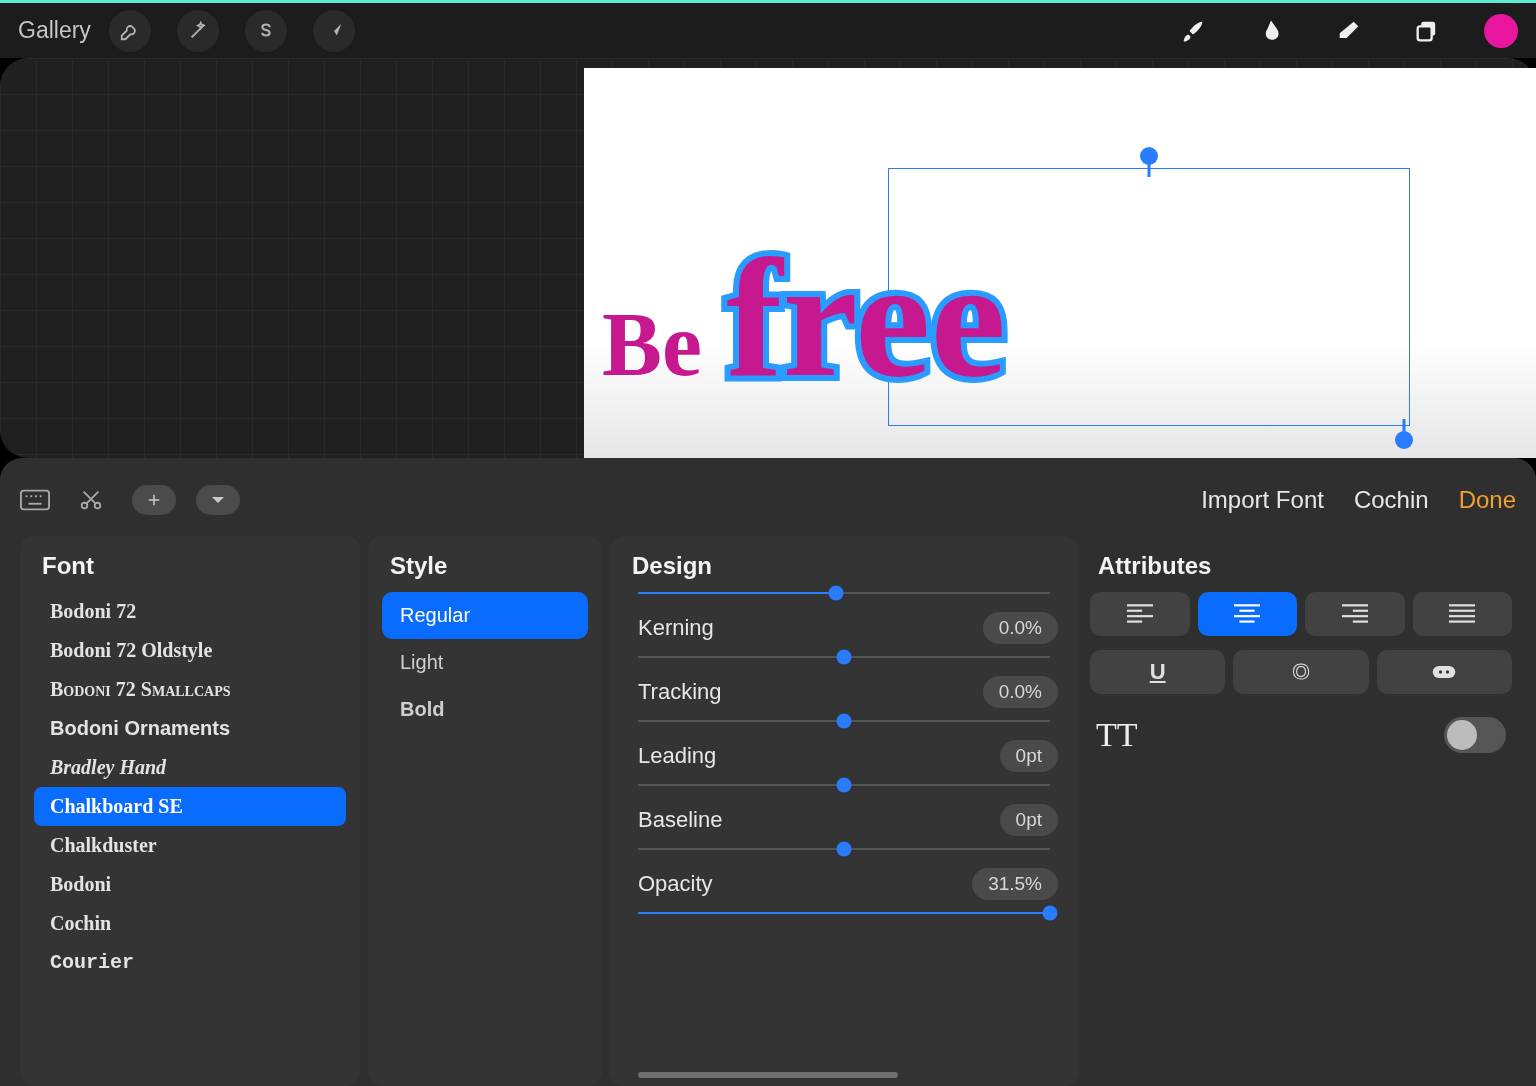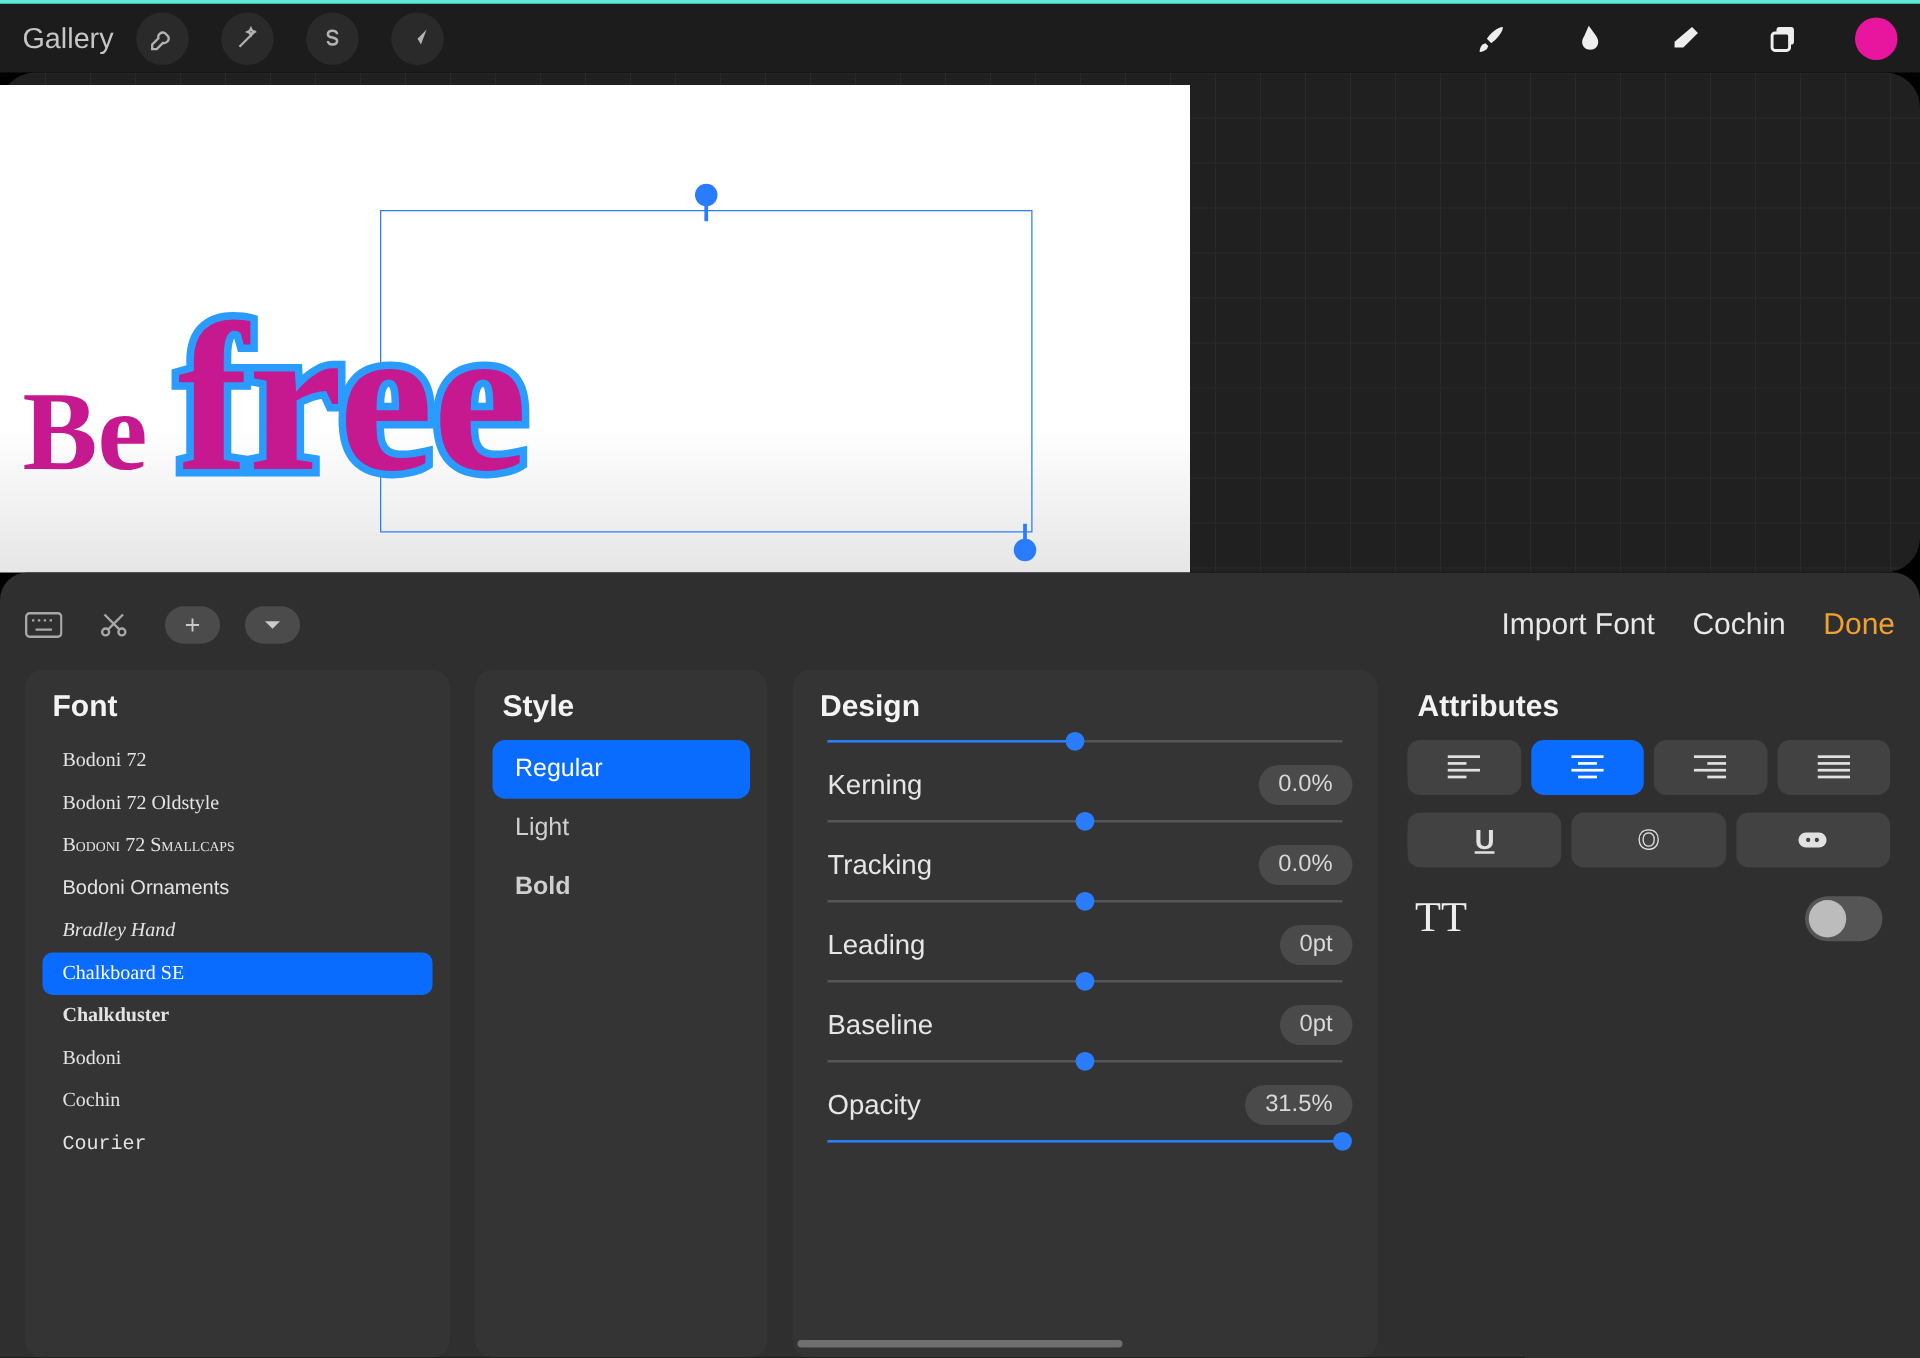--- a/index.html
+++ b/index.html
@@ -31,21 +31,21 @@
 
   
   .canvas-area {
     position:relative;
     height:400px;
     background-color:#202020;
     background-image:
       linear-gradient(#2a2a2a 1px, transparent 1px),
       linear-gradient(90deg, #2a2a2a 1px, transparent 1px);
     background-size: 36px 36px;
-    display:flex; justify-content:flex-start; padding-top:10px;border-radius:28px;
+    display:flex; justify-content:flex-end; padding-top:10px;border-radius:28px;
   }
   .white-canvas {
     width:952px; height:390px;
     background: linear-gradient(#ffffff 0%, #ffffff 70%, #e6e6e6 100%);
     position:relative;
   }
   .text-bbox {
     position:absolute;
     left:304px; top:100px;
     width:522px; height:258px;
@@ -94,41 +94,42 @@
     background:#4b4b4b;
     display:flex; align-items:center; justify-content:center;
     color:#cbcbcb; margin-right:20px;
     font-size:20px; font-weight:600;
   }
   .panel-top-spacer { flex:1; }
   .panel-top-link { font-size:24px; margin-left:30px; color:#e7e7e7; }
   .panel-top-link.accent { color:#f0a030; }
 
   .panel-columns {
-    flex:1; display:flex; gap:20px; margin-top:8px; overflow:hidden;
+    flex:1; display:flex; gap:8px; margin-top:8px; overflow:hidden;
   }
   .panel-col {
     background:#343434;
     border-radius:14px;
     padding:16px 14px;
     overflow:hidden;
   }
   .col-font  { width:340px; }
   .col-style { width:234px; }
   .col-design{ width:468px; }
   .col-attr  { flex:1; background:transparent; padding:16px 4px; }
 
   .col-title { font-size:24px; font-weight:700; color:#f3f3f3; margin-bottom:12px; padding-left:8px; }
 
   
   .font-list .font-item {
-    font-size:16px; color:#e3e3e3;
+    font-size:20px; color:#e3e3e3;
     padding:8px 16px;
     border-radius:8px;
     white-space:nowrap;
+    font-weight:bold;
   }
   .font-item.selected { background:#0a6cff; color:#fff; }
   .ff-bodoni { font-family:"Bodoni 72","Didot",serif; }
   .ff-bodoni-old { font-family:"Bodoni 72 Oldstyle","Didot",serif; }
   .ff-bodoni-sc { font-family:"Bodoni 72 Smallcaps","Didot",serif; font-variant:small-caps; }
   .ff-ornaments { font-family: sans-serif; }
   .ff-bradley { font-family:"Bradley Hand","Comic Sans MS",cursive; font-style:italic; }
   .ff-chalkboard { font-family:"Chalkboard SE","Comic Sans MS",cursive; }
   .ff-chalkduster { font-family:"Chalkduster","Comic Sans MS",cursive; font-weight:700; }
   .ff-charter { font-family:"Charter","Georgia",serif; }

